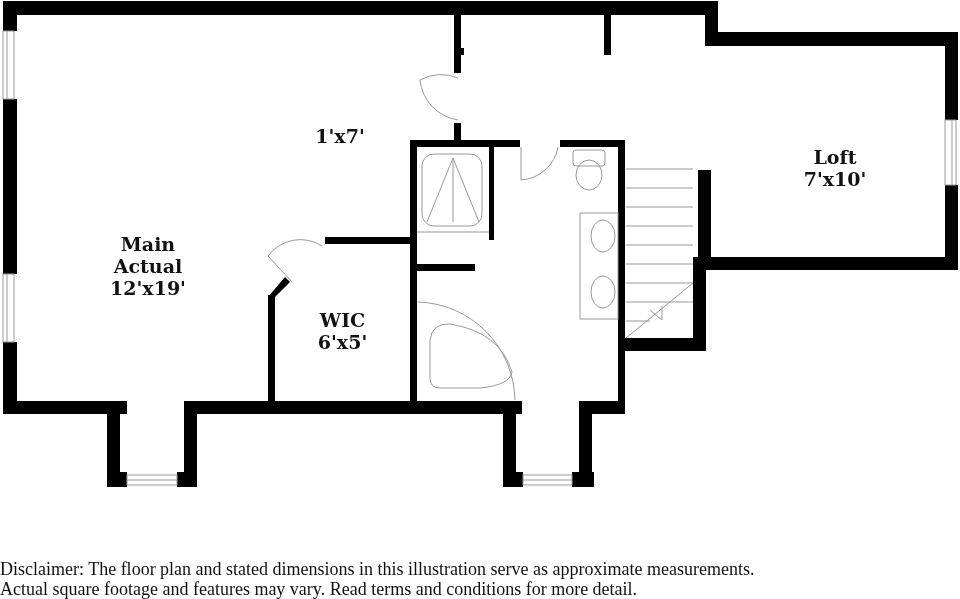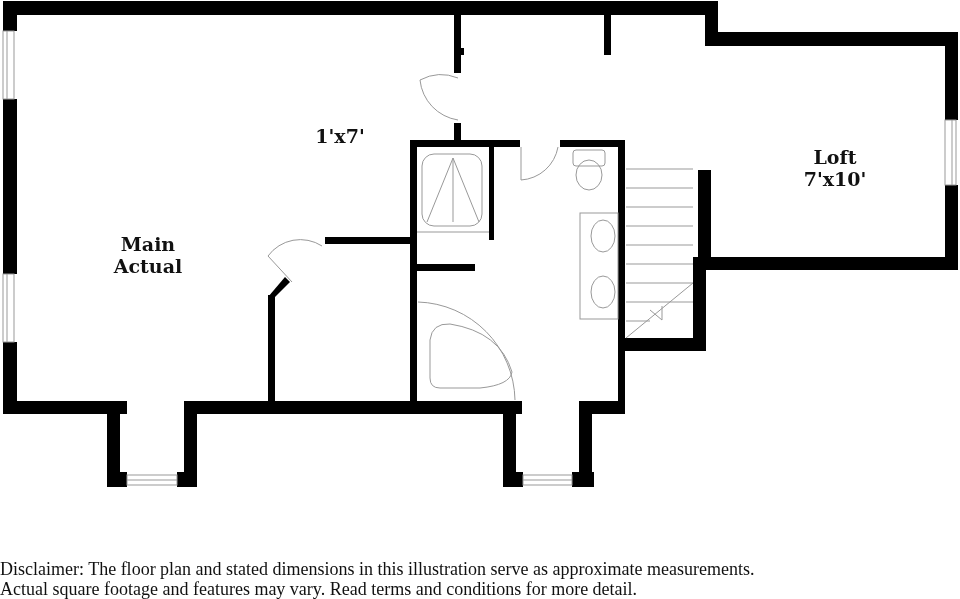--- a/index.html
+++ b/index.html
@@ -103,29 +103,34 @@
         <line x1="626" y1="321" x2="650" y2="321"></line>
         <line x1="626" y1="338" x2="693" y2="283"></line>
         <path d="M650,310 L662,320 L662,306"></path>
       </g>
     </g>
   </svg>
 
   <div class="room-label" style="left:58px; top:192px; width:180px;margin-top:41px;">
     <div>Main</div>
     <div>Actual</div>
+    <div>12'x19'</div>
   </div>
 
   <div class="room-label" style="left:290px; top:125px; width:100px;">
     <div>1'x7'</div>
   </div>
 
   <div class="room-label" style="left:770px; top:146px; width:130px;">
     <div>Loft</div>
     <div>7'x10'</div>
   </div>
 
+  <div class="room-label" style="left:300px; top:309px; width:85px;">
+    <div>WIC</div>
+    <div>6'x5'</div>
+  </div>
 
   <div class="disclaimer">
     <div>Disclaimer: The floor plan and stated dimensions in this illustration serve as approximate measurements.</div>
     <div>Actual square footage and features may vary. Read terms and conditions for more detail.</div>
   </div>
 </div>
 
 </body></html>

